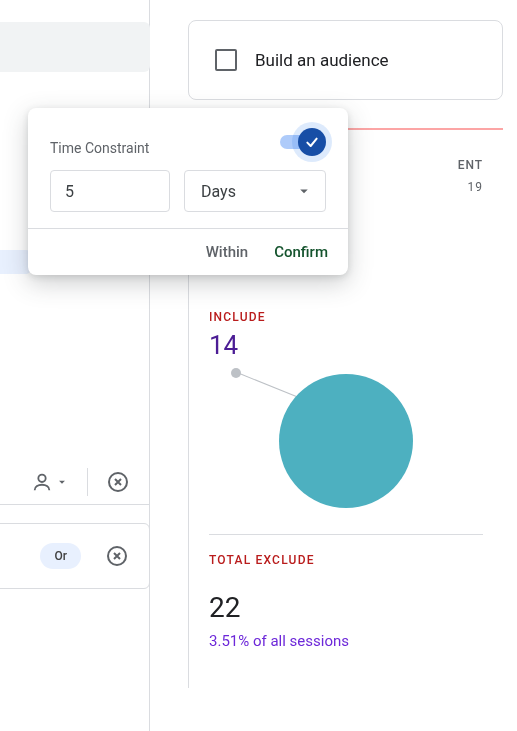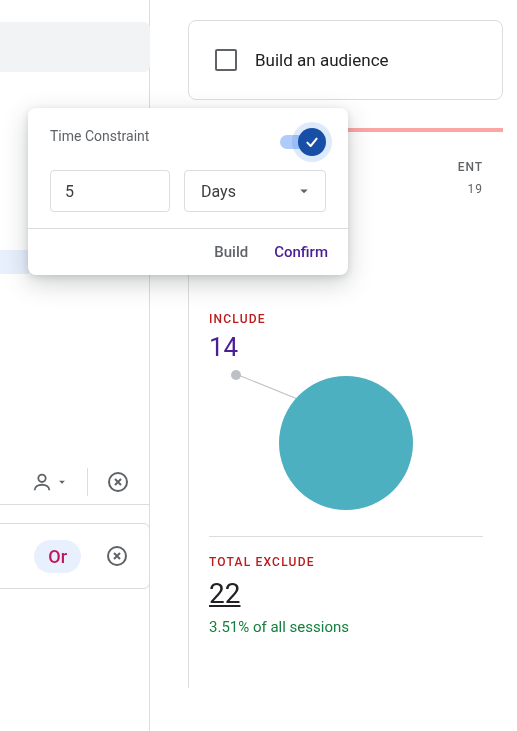--- a/index.html
+++ b/index.html
@@ -17,91 +17,91 @@
   }
   .row1 { display:flex; align-items:center; justify-content:flex-end; gap:18px; height:46px; padding-right:20px; border-bottom:1px solid #dadce0;}
   .row1 .sep { width:1px; height:28px; background:#dadce0; }
   .person-drop { display:flex; align-items:center; gap:2px; }
 
   .or-box {
     margin-top:18px; border:1px solid #dadce0; border-radius:6px; height:66px;
     display:flex; align-items:center; justify-content:flex-end; gap:24px; padding-right:20px; margin-left:-6px;
   }
   .or-pill {
-    background:#e8f0fe; color:#be185d; border-radius:18px; padding:6px 14px; font-size:18px; font-weight:500;
+    background:#e8f0fe; color:#404040; border-radius:18px; padding:6px 14px; font-size:12px; font-weight:500;
   }
 
   .icon-btn { color:#5f6368; cursor:pointer; display:inline-flex;}
 
   
   .build-card {
     position:absolute; left:188px; top:20px; width:315px; height:80px;
     border:1px solid #dadce0; border-radius:8px; background:#fff;
     display:flex; align-items:center; gap:18px; padding:0 26px;
   }
   .checkbox {
     width:22px; height:22px; border:2px solid #5f6368; border-radius:2px;
   }
   .build-label { font-size:17px; color:#202124; }
 
   
   .stats {
     position:absolute; left:188px; top:128px; width:315px; height:560px;
-    border:1px solid #dadce0; border-top:4px solid #fca5a5; border-right:none; border-bottom:none;
+    border:1px solid #dadce0; border-top:2px solid #fca5a5; border-right:none; border-bottom:none;
     padding:28px 20px 20px 20px;
   }
   .stats-top { display:flex; justify-content:flex-end; gap:8px; font-size:12px; letter-spacing:0.08em; color:#5f6368; flex-direction:column; align-items:flex-end;}
   .stats-top .lbl { font-weight:500; }
   .stats-top .date { }
 
   .inc-exc-row { display:flex; justify-content:space-between; margin-top:116px;}
   .lbl-small { font-size:12px; letter-spacing:0.1em; color:#b91c1c; font-weight:500;}
   .big-num { font-size:26px; color:#4c1d95; margin-top:6px; font-weight:400;}
   .exc-col { text-align:right;}
   .exc-col .dash { font-size:18px; color:#5f6368; margin-top:6px;}
 
   .chart-wrap { position:relative; height:170px; margin-top:4px; }
   .chart-wrap .dot { position:absolute; left:22px; top:4px; width:10px; height:10px; border-radius:50%; background:#bdc1c6;}
   .chart-wrap .line { position:absolute; left:28px; top:8px; width:68px; height:1px; background:#bdc1c6; transform:rotate(22deg); transform-origin:left center;}
   .chart-wrap .pie { position:absolute; left:70px; top:10px; width:134px; height:134px; border-radius:50%; background:#4db0c0;}
 
   .divider { border-top:1px solid #dadce0; margin-top:0;}
   .sessions-block { margin-top:18px;}
-  .sessions-block .count { font-size:28px; margin-top:8px;text-decoration:underline;}
-  .sessions-block .pct { font-size:15px; color:#15803d; margin-top:8px;}
+  .sessions-block .count { font-size:28px; margin-top:24px;}
+  .sessions-block .pct { font-size:15px; color:#6d28d9; margin-top:8px;}
 
   
   .dialog {
     position:absolute; left:28px; top:108px; width:320px; background:#fff;
     border-radius:8px; box-shadow:0 2px 6px rgba(60,64,67,.15), 0 8px 24px rgba(60,64,67,.25);
     z-index:10;
   }
   .dlg-body { padding:20px 22px 16px 22px;}
-  .dlg-head { display:flex; justify-content:space-between; align-items:flex-start;}
+  .dlg-head { display:flex; justify-content:space-between; align-items:flex-end;}
   .dlg-title { font-size:14px; color:#5f6368;}
   .toggle { position:relative; width:46px; height:28px;}
   .toggle .track { position:absolute; left:0; top:7px; width:36px; height:14px; border-radius:7px; background:#aecbfa;}
   .toggle .knob {
     position:absolute; right:0; top:0; width:28px; height:28px; border-radius:50%; background:#174ea6;
     display:flex; align-items:center; justify-content:center; box-shadow:0 0 0 6px rgba(26,115,232,.15);
   }
   .dlg-sub { font-size:16px; color:#3c4043; margin-top:20px;}
   .dlg-inputs { display:flex; gap:14px; margin-top:14px;}
   .num-input {
     width:120px; height:42px; border:1px solid #dadce0; border-radius:4px; padding:0 14px; font-size:16px; color:#3c4043;
   }
   .select-box {
     flex:1; height:42px; border:1px solid #dadce0; border-radius:4px; display:flex; align-items:center; justify-content:space-between;
     padding:0 12px 0 16px; font-size:16px; color:#3c4043; cursor:pointer;gap:32px;
   }
   .dlg-actions {
     border-top:1px solid #dadce0; padding:14px 20px; display:flex; justify-content:flex-end; gap:26px;
   }
   .txt-btn { font-size:15px; font-weight:500; cursor:pointer; color:#5f6368;}
-  .txt-btn.primary { color:#4c1d95;}
+  .txt-btn.primary { color:#14532d;}
 
   svg { display:block; }
 </style>
 </head>
 <body>
 
 <div class="left-col">
   <div class="left-strip"></div>
   <div class="left-highlight"></div>
 
@@ -187,16 +187,16 @@
       <input class="num-input" value="5" style="">
       <div class="select-box">
         <span>Days</span>
         <svg width="18" height="18" viewBox="0 0 24 24" fill="#5f6368">
             <path d="M7 10l5 5 5-5z"></path>
           </svg>
       </div>
     </div>
   </div>
   <div class="dlg-actions">
-    <span class="txt-btn">Build</span>
+    <span class="txt-btn">Within</span>
     <span class="txt-btn primary">Confirm</span>
   </div>
 </div>
 
 </body></html>

